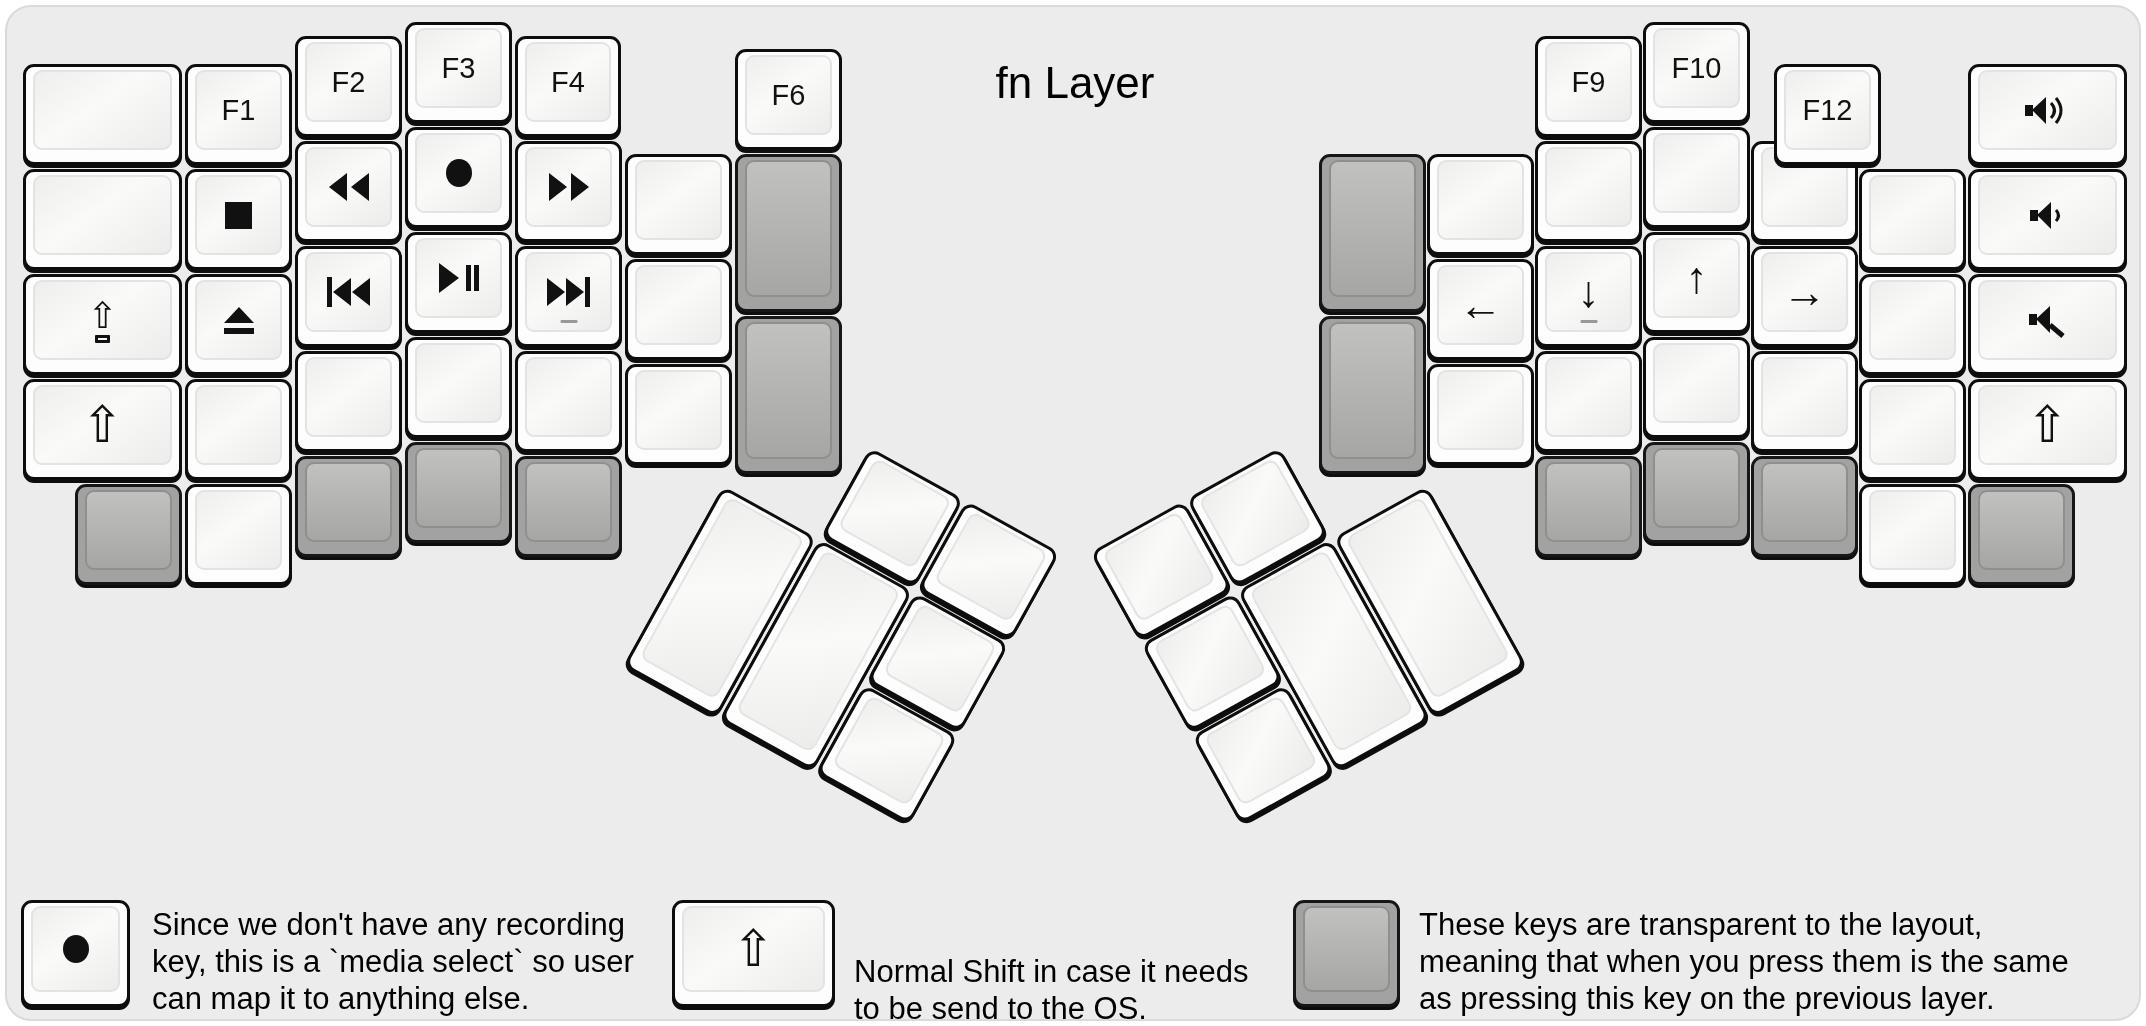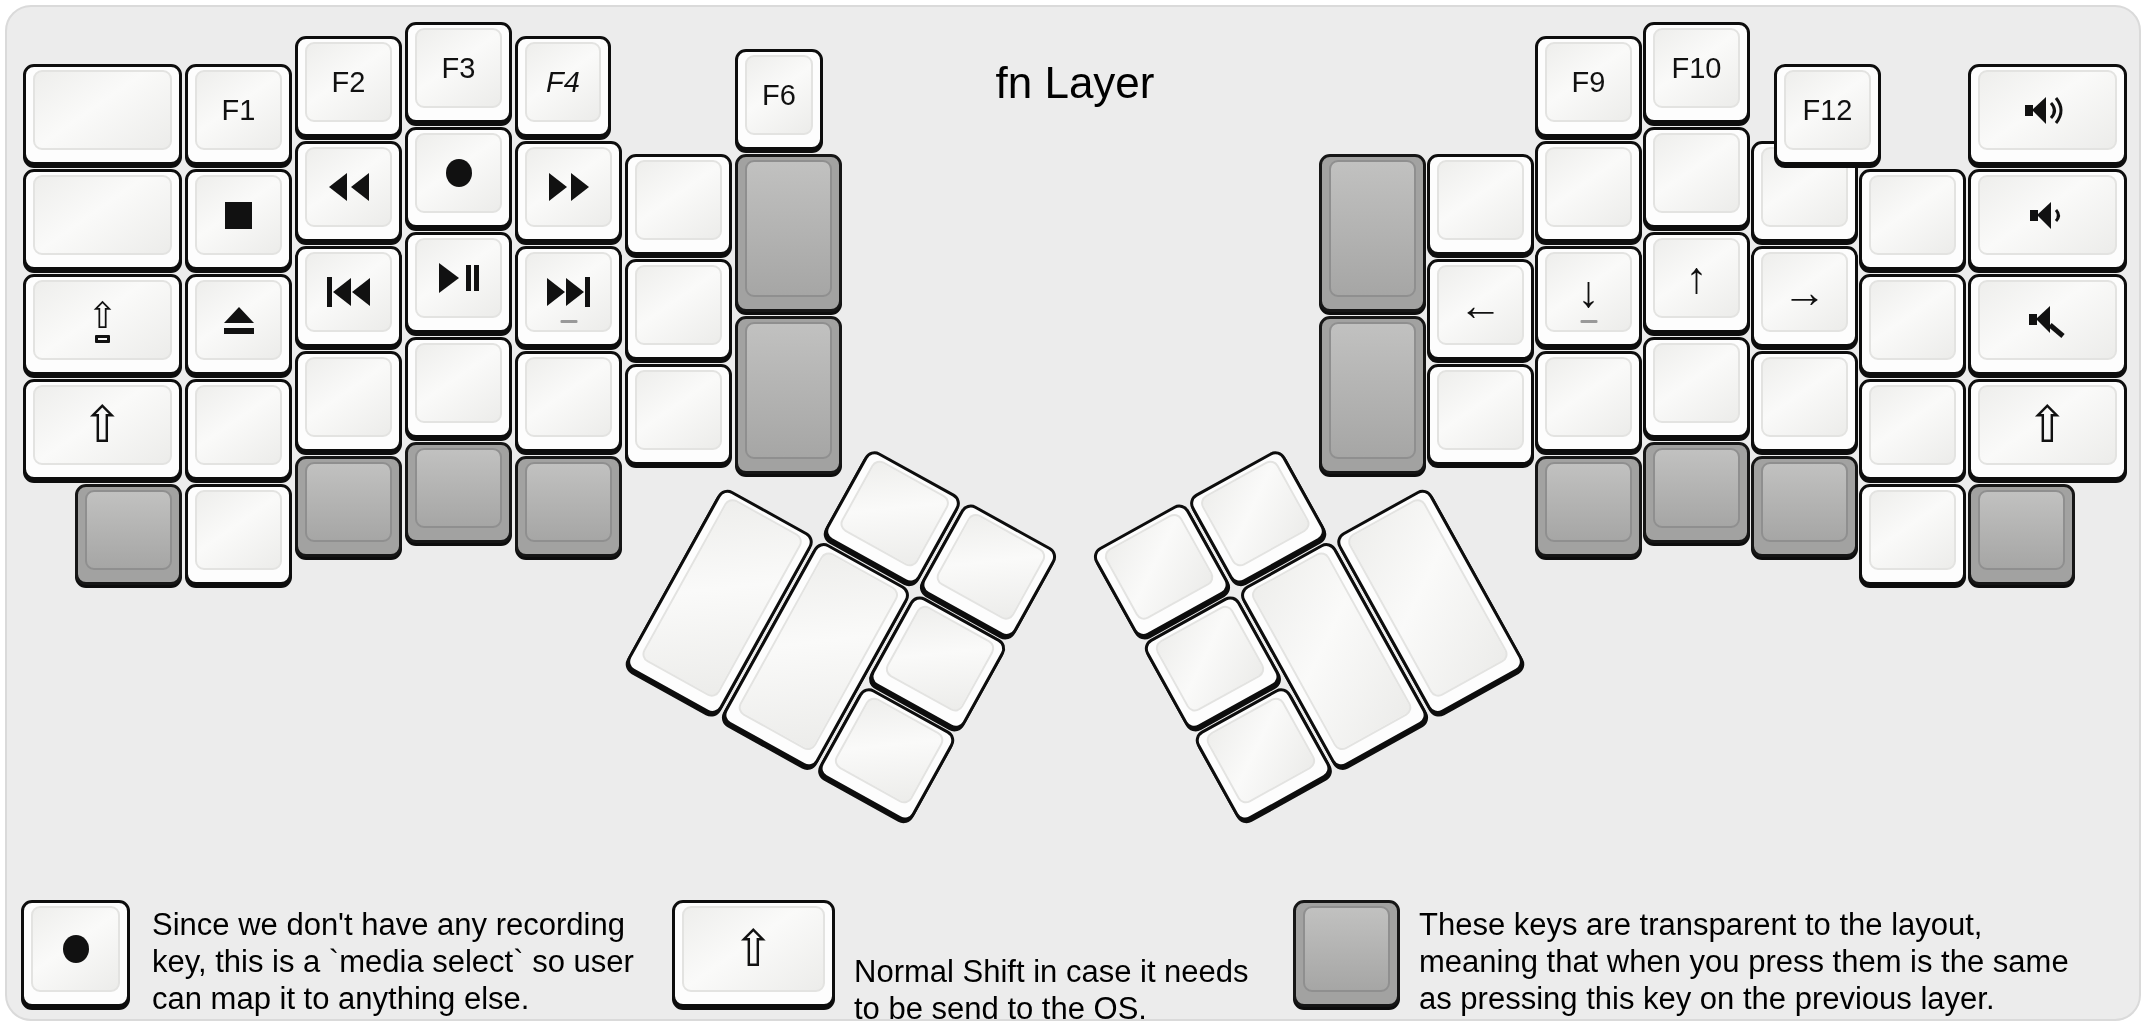--- a/index.html
+++ b/index.html
@@ -210,21 +210,21 @@
             <rect x="35" y="2" width="5" height="26"></rect>
           </svg>
         </div>
       </div>
       <div class="key" style="left: 403px; top: 335px; width: 107px; height: 101px;">
         <div class="cap"></div>
       </div>
       <div class="key gray" style="left: 403px; top: 440px; width: 107px; height: 101px;">
         <div class="cap"></div>
       </div>
-      <div class="key" style="left: 513px; top: 34px; width: 96px; height: 101px; font-style: italic;">
+      <div class="key" style="left: 513px; top: 34px; width: 106px; height: 101px;">
         <div class="cap">
           <span class="label">F4</span>
         </div>
       </div>
       <div class="key" style="left: 513px; top: 139px; width: 107px; height: 101px;">
         <div class="cap">
           <svg width="40" height="28" viewBox="0 0 40 28">
             <polygon points="0,0 18,14 0,28"></polygon>
             <polygon points="22,0 40,14 22,28"></polygon>
           </svg>
@@ -248,21 +248,21 @@
       </div>
       <div class="key" style="left: 623px; top: 152px; width: 107px; height: 101px;">
         <div class="cap"></div>
       </div>
       <div class="key" style="left: 623px; top: 257px; width: 107px; height: 101px;">
         <div class="cap"></div>
       </div>
       <div class="key" style="left: 623px; top: 362px; width: 107px; height: 101px;">
         <div class="cap"></div>
       </div>
-      <div class="key" style="left: 733px; top: 47px; width: 88px; height: 101px;">
+      <div class="key" style="left: 733px; top: 47px; width: 107px; height: 101px;">
         <div class="cap">
           <span class="label">F6</span>
         </div>
       </div>
       <div class="key gray" style="left: 733px; top: 152px; width: 107px; height: 158px;">
         <div class="cap"></div>
       </div>
       <div class="key gray" style="left: 733px; top: 314px; width: 107px; height: 158px;">
         <div class="cap"></div>
       </div>

